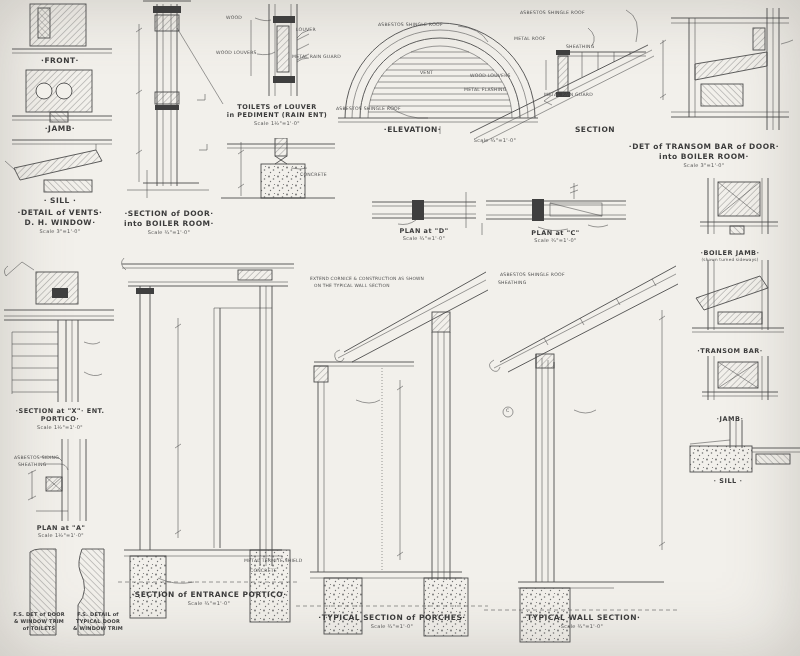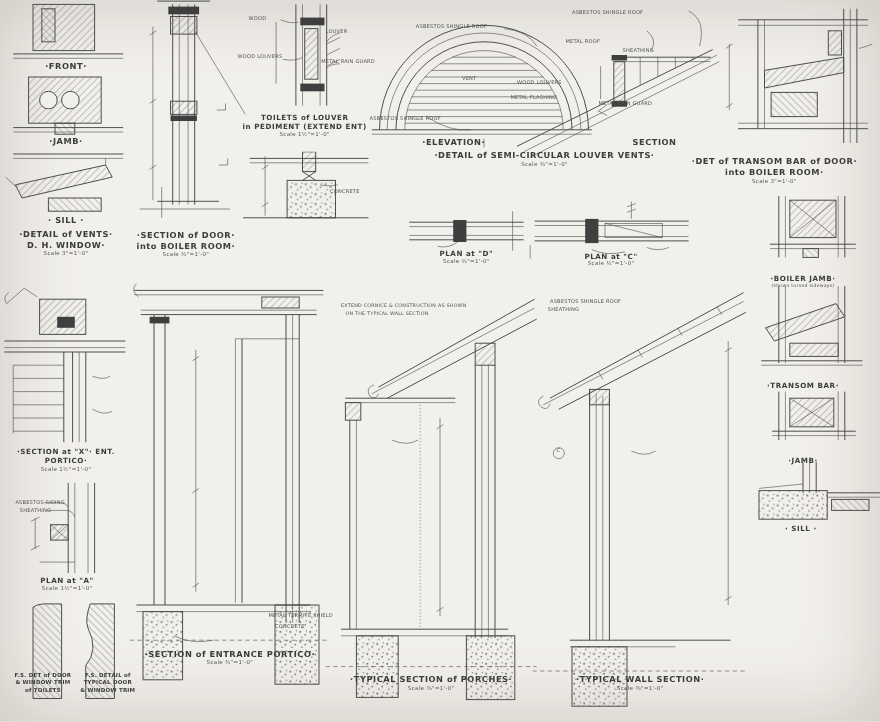--- a/index.html
+++ b/index.html
@@ -408,29 +408,28 @@
   </div>
 
   <div class="cap" style="left:113px;top:209px;width:112px">
     <div>·SECTION of DOOR·</div>
     <div>into BOILER ROOM·</div>
     <span class="scale">Scale ¾"=1'-0"</span>
   </div>
 
   <div class="cap small" style="left:213px;top:103px;width:128px">
     <div>TOILETS of LOUVER</div>
-    <div>in PEDIMENT (EXTEND ENT)</div>
+    <div>in PEDIMENT (RAIN ENT)</div>
     <span class="scale">Scale 1½"=1'-0"</span>
   </div>
 
 
   <div class="cap" style="left:355px;top:125px;width:115px">·ELEVATION·</div>
   <div class="cap" style="left:545px;top:125px;width:100px">SECTION</div>
   <div class="cap" style="left:345px;top:137px;width:300px">
-    <div>·DETAIL of SEMI-CIRCULAR LOUVER VENTS·</div>
     <span class="scale">Scale ¾"=1'-0"</span>
   </div>
 
   <div class="cap" style="left:628px;top:142px;width:152px">
     <div>·DET of TRANSOM BAR of DOOR·</div>
     <div>into BOILER ROOM·</div>
     <span class="scale">Scale 3"=1'-0"</span>
   </div>
 
   <div class="cap small" style="left:660px;top:249px;width:140px">

